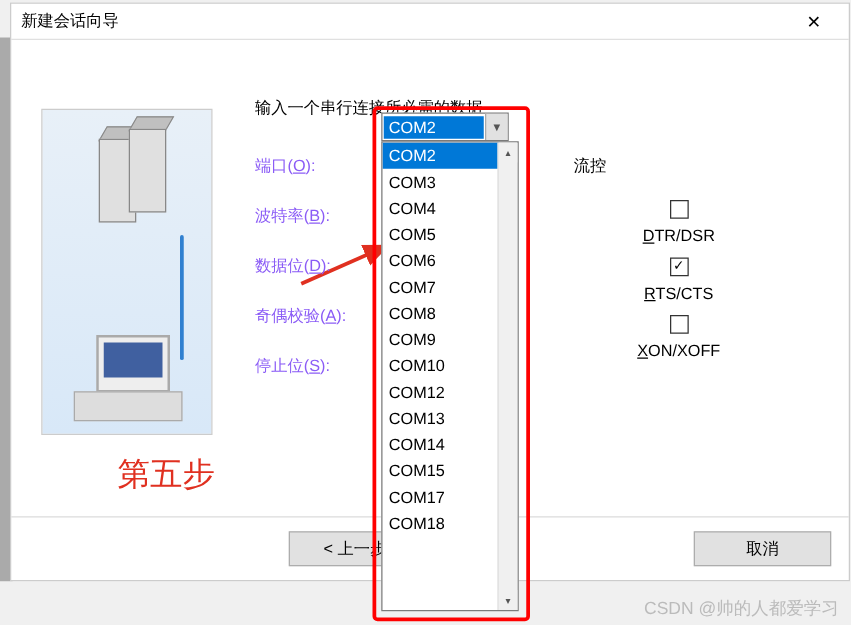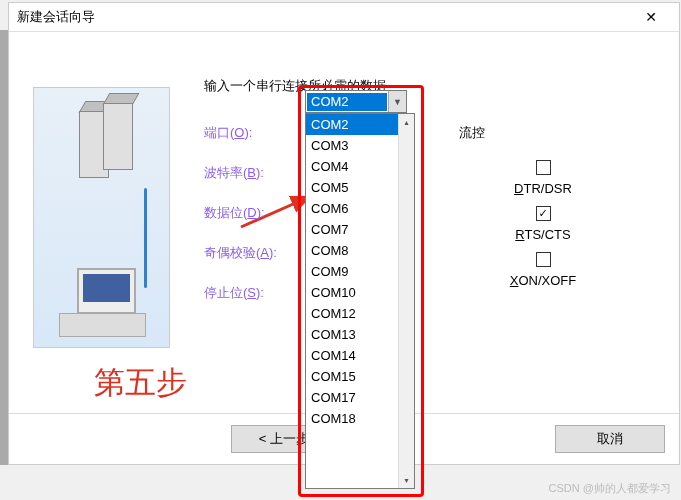--- a/index.html
+++ b/index.html
@@ -127,21 +127,21 @@
     top: 45px;
     width: 85px;
     height: 22px;
     background: #ddd;
     border: 1px solid #aaa;
   }
   .step-label {
     position: absolute;
     left: 85px;
     top: 330px;
-    font-size: 31px;
+    font-size: 26px;
     color: #e03020;
     font-weight: 500;
   }
   .arrow {
     position: absolute;
     left: 230px;
     top: 162px;
     width: 75px;
     height: 35px;
     pointer-events: none;
@@ -304,21 +304,21 @@
     padding: 0 10px;
   }
   .btn.back {
     position: absolute;
     left: 222px;
   }
   .watermark {
     position: absolute;
     right: 10px;
     bottom: 4px;
-    font-size: 11px;
+    font-size: 14px;
     color: #bbb;
     z-index: 50;
   }
 </style>
 </head>
 <body>
 
 <div class="shadow-strip"></div>
 
 <div class="dialog">

